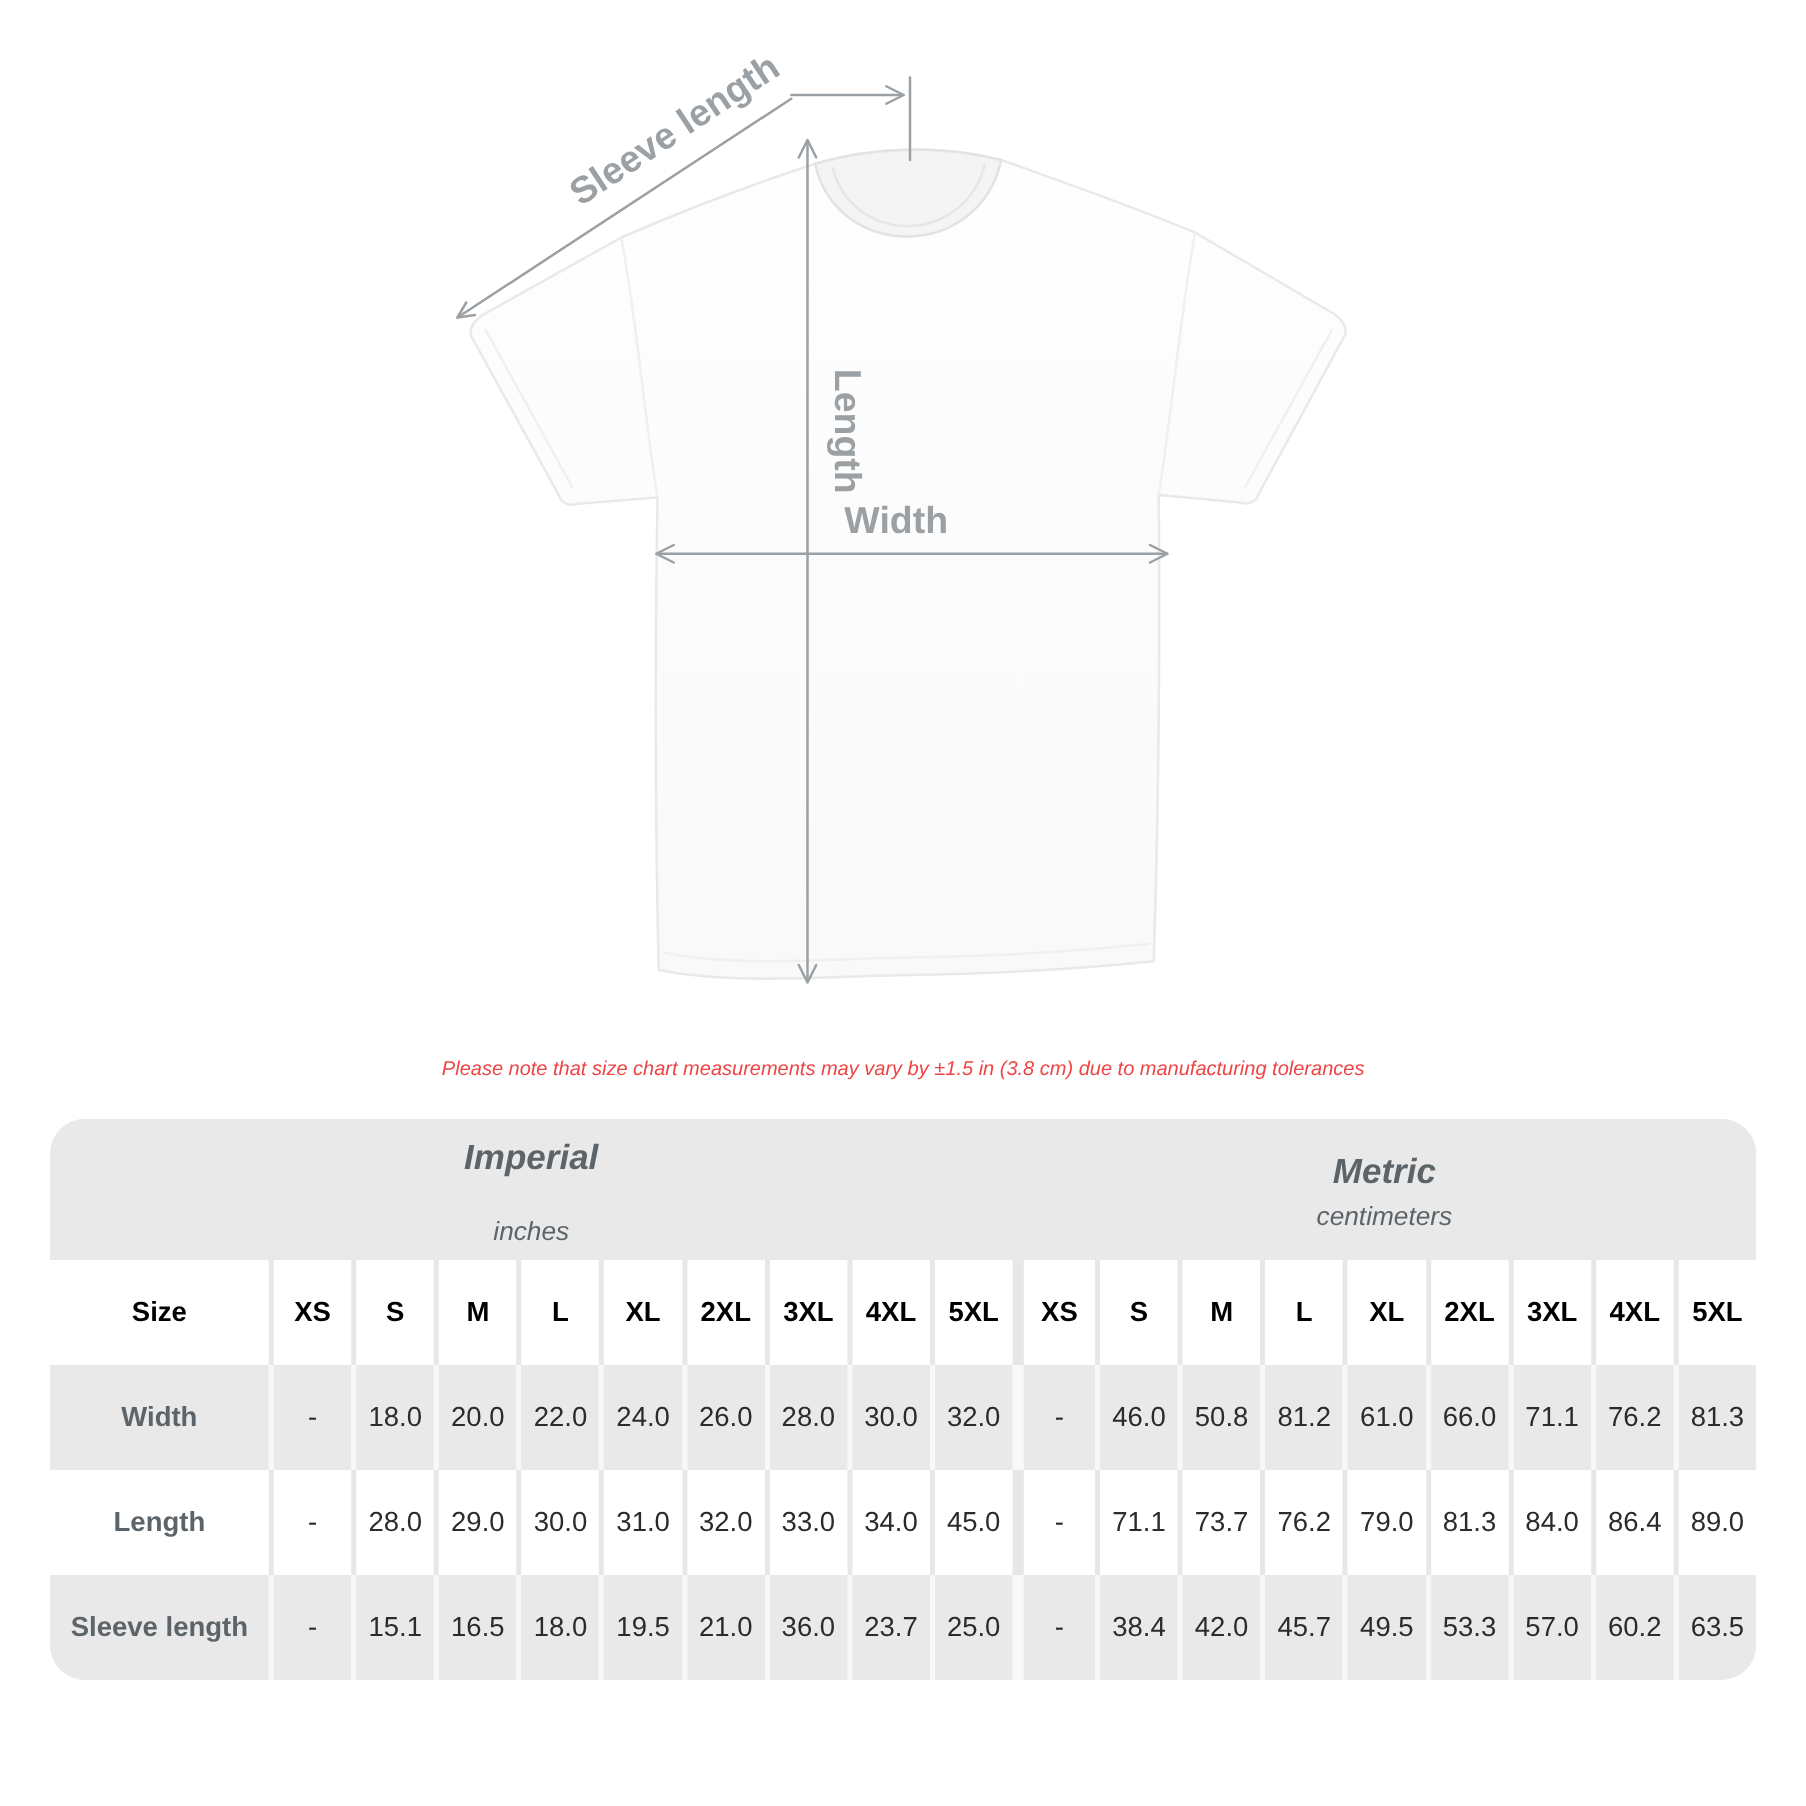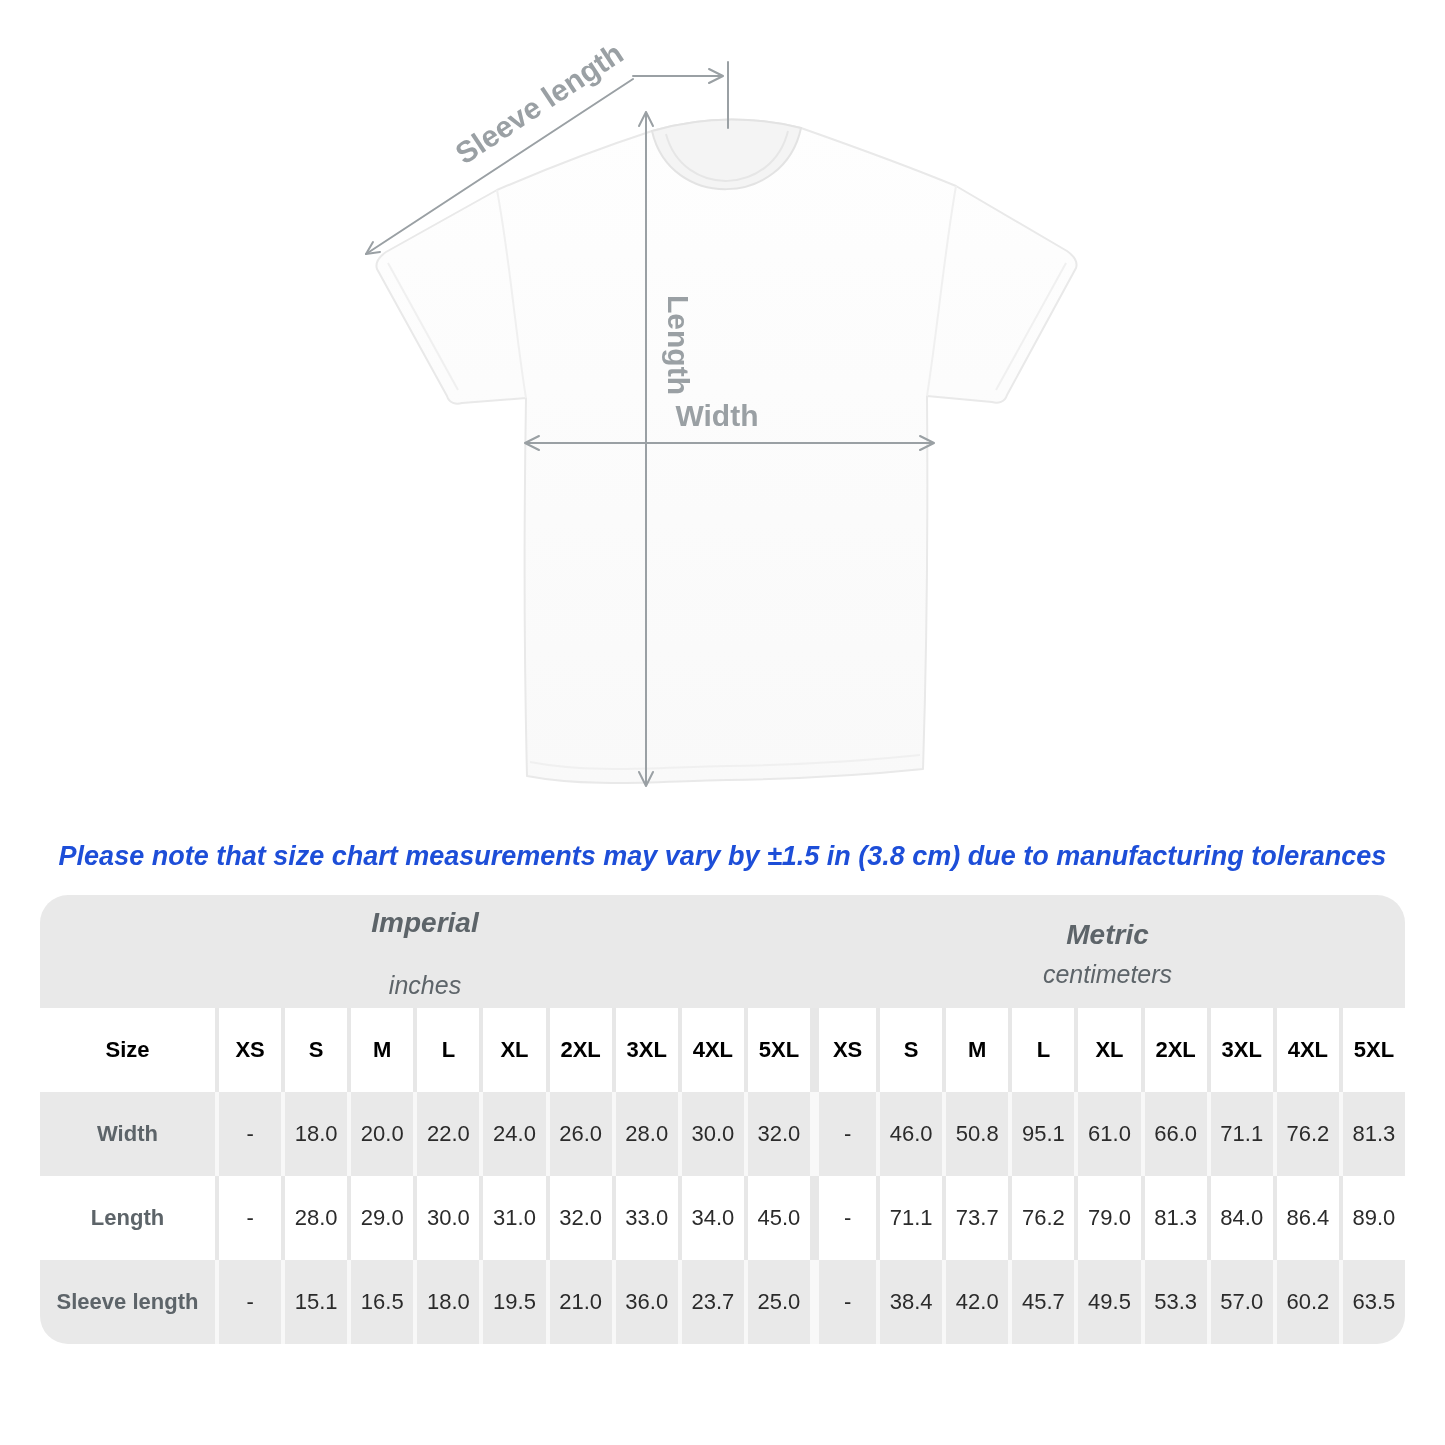--- a/index.html
+++ b/index.html
@@ -14,41 +14,41 @@
   .diagram { position:relative; width:1445px; height:834px; }
   .diagram svg { position:absolute; left:0; top:0; }
 
   
   .titles { text-align:center; }
   .page-title {
     margin:4px 0 0; font-size:34px; line-height:40px;
     font-weight:700; color:#2b2b2b; letter-spacing:0.5px;
   }
   .tolerance-note {
-    margin:9px 0 0; font-size:27px; line-height:26px;
-    font-style:italic; color:#1d4ed8;font-weight:bold;
+    margin:9px 0 0; font-size:16px; line-height:26px;
+    font-style:italic; color:#ef4444;
   }
 
   
   .size-table {
     width:1365px; margin:26px auto 0;
     border-radius:28px; overflow:hidden; background:#ffffff;
   }
   .unit-band {
     display:grid; grid-template-columns:175px repeat(18,1fr);
     background:#e9e9e9; height:113px;
   }
   .unit-group {
     display:flex; flex-direction:column; align-items:center;
     justify-content:center; padding-top:4px;
   }
   .unit-group.imperial { grid-column:1 / span 10;gap:23px; }
   .unit-group.metric   { grid-column:11 / span 9; }
   .unit-name { font-size:28px; font-weight:700; font-style:italic; color:#5d6469; }
-  .unit-sub  { font-size:25px; font-style:italic; color:#5d6469; margin-top:9px; }
+  .unit-sub  { font-size:21px; font-style:italic; color:#5d6469; margin-top:9px; }
 
   .grid { display:grid; grid-template-columns:175px repeat(18,1fr); }
   .c {
     height:84px; display:flex; align-items:center; justify-content:center;
     background:#ffffff; border-left:4px solid #e7e7e7;
     font-size:22px; color:#2b2b2b; white-space:nowrap;
   }
   .c.label { border-left:none; font-weight:700; color:#5d6469; justify-content:center; }
   .c.head  { font-weight:700; color:#000000; }
   .c.band  { background:#e9e9e9; border-left-color:#f8f8f8; }
@@ -169,21 +169,21 @@
         <div class="c band">20.0</div>
         <div class="c band">22.0</div>
         <div class="c band">24.0</div>
         <div class="c band">26.0</div>
         <div class="c band">28.0</div>
         <div class="c band">30.0</div>
         <div class="c band">32.0</div>
         <div class="c band metricstart">-</div>
         <div class="c band">46.0</div>
         <div class="c band">50.8</div>
-        <div class="c band">95.1</div>
+        <div class="c band">81.2</div>
         <div class="c band">61.0</div>
         <div class="c band">66.0</div>
         <div class="c band">71.1</div>
         <div class="c band">76.2</div>
         <div class="c band">81.3</div>
         <div class="c label">Length</div>
         <div class="c">-</div>
         <div class="c">28.0</div>
         <div class="c">29.0</div>
         <div class="c">30.0</div>

